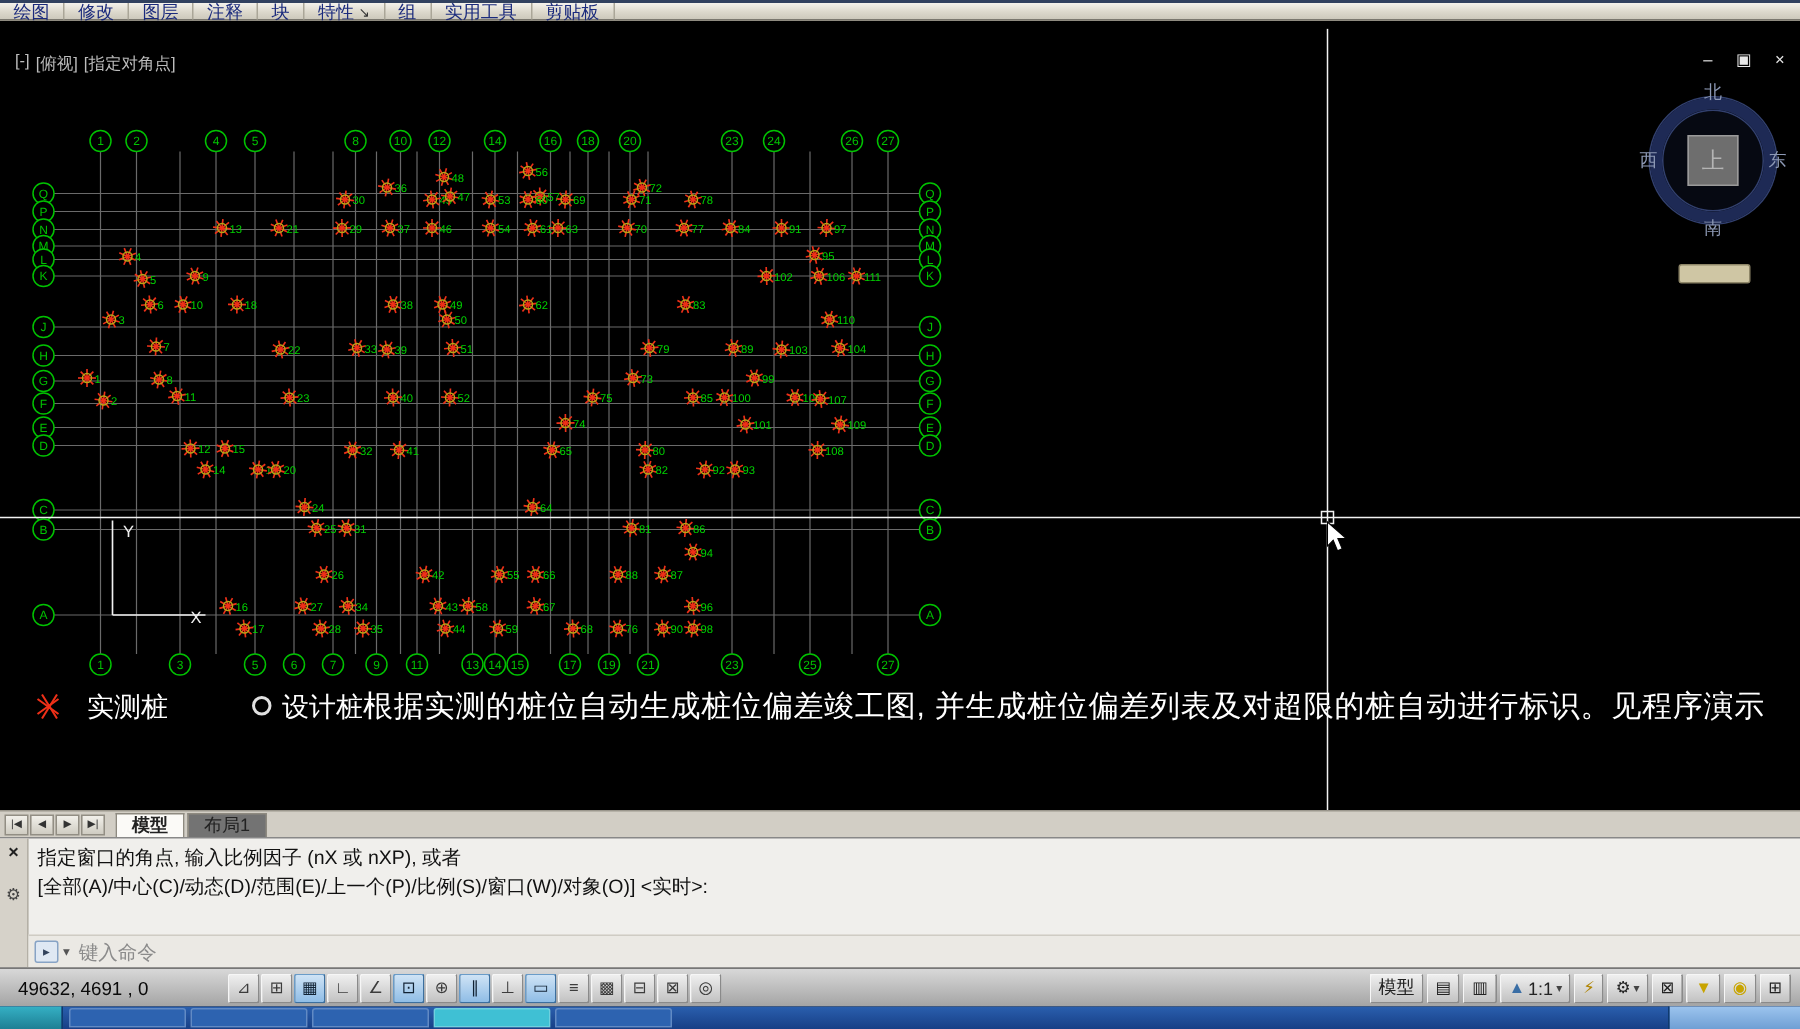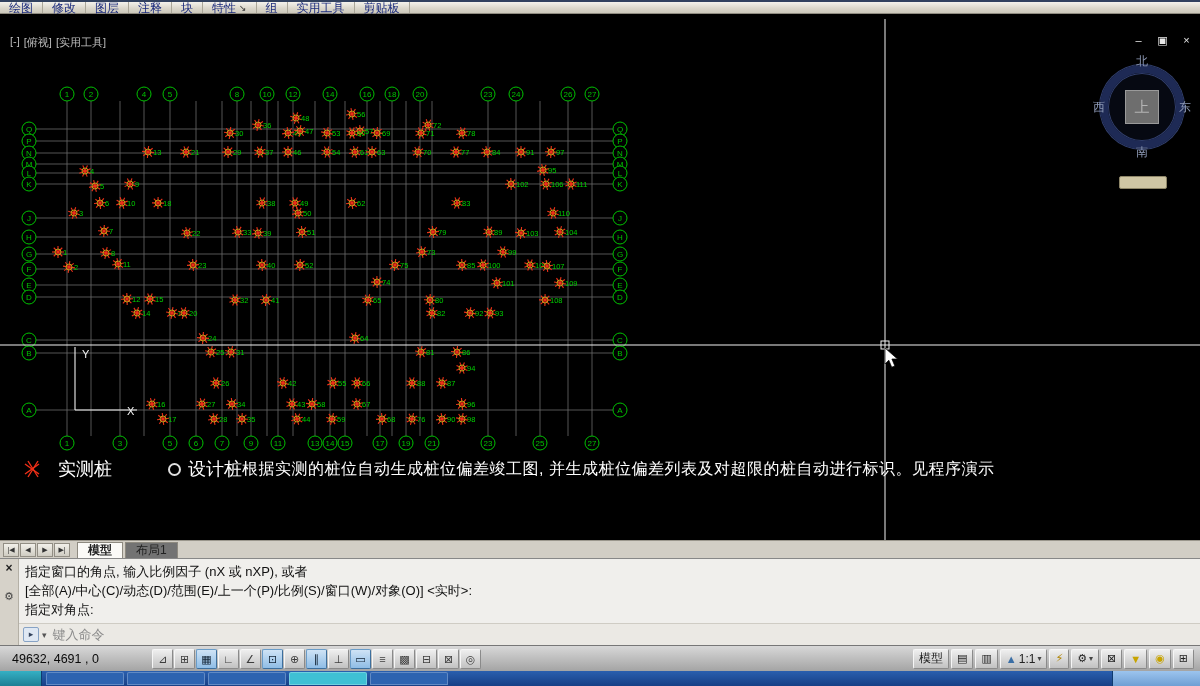--- a/index.html
+++ b/index.html
@@ -36,21 +36,21 @@
   font-size:15px;display:flex;align-items:center;justify-content:center}
 .ucs-box{position:absolute;top:157px;right:33px;width:48px;height:13px;
   background:#cfc6a4;border:1px solid #8e8668;border-radius:2px}
 
 
 .legend{position:absolute;top:438px;left:24px;display:flex;align-items:center;color:#fff;white-space:nowrap}
 .legend-x-icon{width:18px;height:18px}
 .legend-measured-label{margin-left:16px;font-size:18px}
 .legend-circle-icon{margin-left:56px;width:13px;height:13px;border:2px solid #e0e0e0;border-radius:50%}
 .legend-design-label{margin-left:7px;font-size:18px}
-.legend-desc{font-size:16px;letter-spacing:.5px}
+.legend-desc{font-size:20px;letter-spacing:.5px}
 
 
 .layoutbar{position:absolute;top:540px;left:0;width:100%;height:18px;background:#d2cec5;
   border-top:1px solid #9a968c;display:flex;align-items:center;padding-left:3px}
 .nav-btn{width:16px;height:14px;font-size:7px;line-height:12px;text-align:center;color:#333;
   background:linear-gradient(#f2f0ea,#cfccc2);border:1px solid #928e84;margin-right:1px}
 .ltab{margin-left:2px;padding:0 10px;font-size:12px;height:16px;line-height:15px;
   border:1px solid #8e8a80;border-bottom:none;background:#737373;color:#222}
 .ltab.active{background:#fbfaf7;font-weight:bold}
 
@@ -1516,21 +1516,21 @@
         <text x="127" y="415" fill="#f2f2f2" font-size="11">X</text>
         <line x1="885" y1="19" x2="885" y2="540" stroke="#f2f2f2" stroke-width="1"></line>
         <line x1="0" y1="345" x2="1200" y2="345" stroke="#f2f2f2" stroke-width="1"></line>
         <rect x="881" y="341" width="8" height="8" fill="none" stroke="#f2f2f2" stroke-width="1"></rect>
         <path d="M 885 348 l 0 16 l 3.8 -3.8 l 2.9 7 l 3.1 -1.3 l -2.9 -6.9 l 5.6 0 Z" fill="#fff" stroke="#000" stroke-width="0.7"></path>
       </svg>
 
     <div class="vp-label">
       <span>[-]</span>
       <span>[俯视]</span>
-      <span>[实用工具]</span>
+      <span>[指定对角点]</span>
     </div>
 
     <div class="win-controls">
         <span class="win-btn">–</span>
         <span class="win-btn">▣</span>
         <span class="win-btn">×</span>
       </div>
 
     <div class="compass">
       <span class="dir c-n">北</span>
@@ -1570,21 +1570,20 @@
 
   <div class="command-area">
     <div class="cmd-gutter">
       <span class="cmd-close">×</span>
       <span class="cmd-wrench">⚙</span>
     </div>
     <div class="cmd-main">
       <div class="cmd-history">
           <div class="cmd-line">指定窗口的角点, 输入比例因子 (nX 或 nXP), 或者</div>
           <div class="cmd-line">[全部(A)/中心(C)/动态(D)/范围(E)/上一个(P)/比例(S)/窗口(W)/对象(O)] &lt;实时&gt;:</div>
-          <div class="cmd-line">指定对角点:</div>
         </div>
       <div class="cmd-input">
         <span class="cmd-icon">▸</span>
         <span class="cmd-drop">▾</span>
         <span class="cmd-ph">键入命令</span>
       </div>
     </div>
   </div>
 
   <div class="statusbar">

